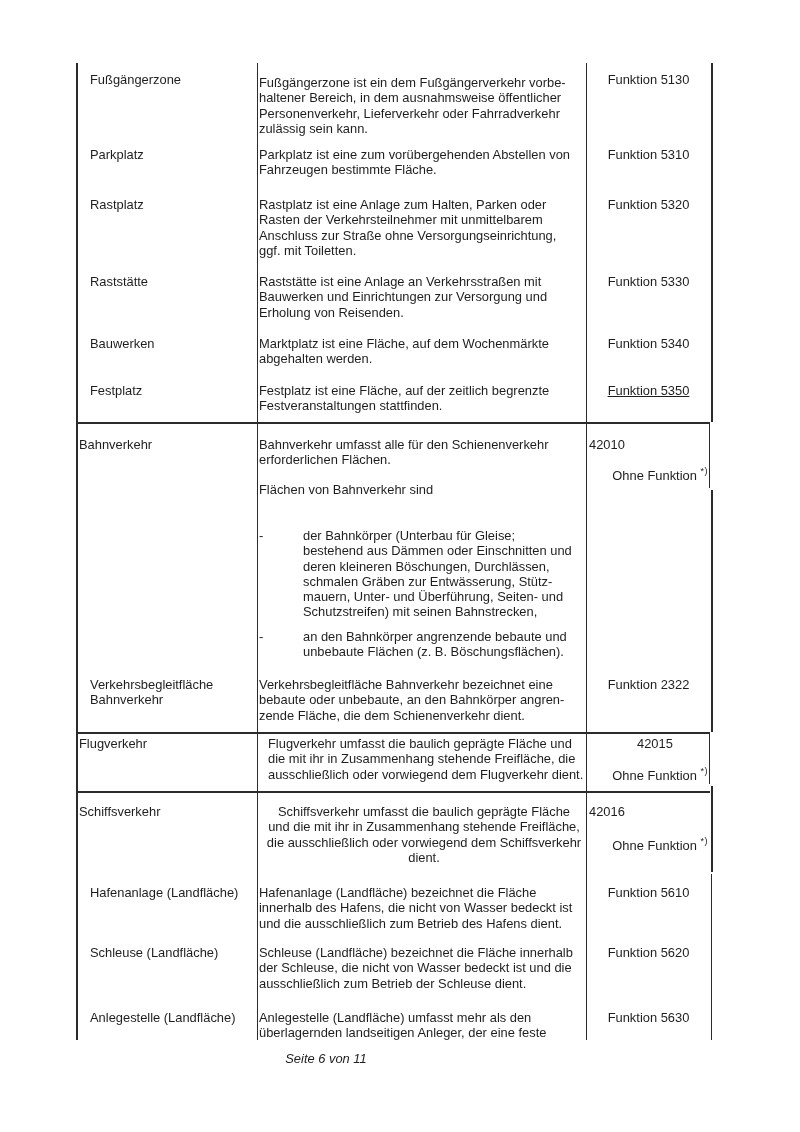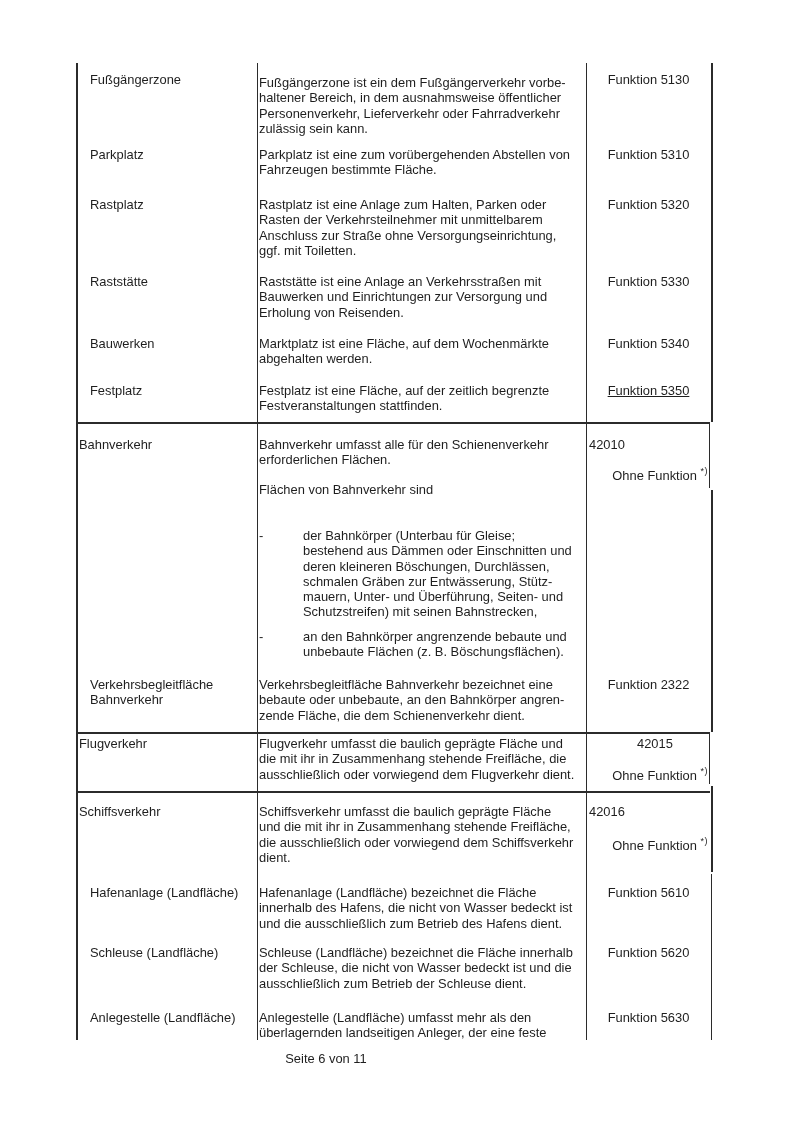--- a/index.html
+++ b/index.html
@@ -16,21 +16,21 @@
   .term{left:90px;width:165px;}
   .term-head{left:79px;width:176px;}
   .desc{left:259px;width:330px;}
   .func{left:586px;width:125px;text-align:center;}
   .code{left:589px;width:120px;text-align:left;}
   .ohne{left:586px;width:122px;text-align:right;}
   .ohne sup{font-size:9px;line-height:9px;vertical-align:6px;letter-spacing:0.5px;}
   .bullet{position:absolute;left:259px;width:330px;}
   .bullet .marker{position:absolute;left:0;top:0;}
   .bullet .btext{display:block;padding-left:44px;white-space:pre;}
-  .footer{position:absolute;left:0;top:1051px;width:652px;text-align:center;font-size:12.9px;}
+  .footer{position:absolute;left:0;top:1051px;width:652px;text-align:center;font-size:12.9px;font-style:italic;}
 </style>
 </head>
 <body>
 
 <div class="line vline" style="left:76px;top:63px;height:977px;"></div>
 <div class="line vline" style="left:256.5px;top:63px;height:977px;"></div>
 <div class="line vline" style="left:585.5px;top:63px;height:977px;"></div>
 <div class="line vline" style="left:711px;top:63px;height:359px;"></div>
 <div class="line vline" style="left:708.5px;top:422px;height:66px;"></div>
 <div class="line vline" style="left:711px;top:490px;height:242px;"></div>
@@ -100,28 +100,28 @@
 </div>
 
 <div class="cell term" style="top:677px;">Verkehrsbegleitfläche
 Bahnverkehr</div>
 <div class="cell desc" style="top:677px;">Verkehrsbegleitfläche Bahnverkehr bezeichnet eine
 bebaute oder unbebaute, an den Bahnkörper angren-
 zende Fläche, die dem Schienenverkehr dient.</div>
 <div class="cell func" style="top:677px;">Funktion 2322</div>
 
 <div class="cell term-head" style="top:736px;">Flugverkehr</div>
-<div class="cell desc" style="top:736px;">Flugverkehr umfasst die baulich geprägte Fläche und
+<div class="cell desc" style="top:736px;padding-left:9px;">Flugverkehr umfasst die baulich geprägte Fläche und
 die mit ihr in Zusammenhang stehende Freifläche, die
 ausschließlich oder vorwiegend dem Flugverkehr dient.</div>
 <div class="cell code" style="top:736px;margin-left:48px;">42015</div>
 <div class="cell ohne" style="top:767px;"><span>Ohne Funktion</span> <sup>*)</sup></div>
 
 <div class="cell term-head" style="top:804px;">Schiffsverkehr</div>
-<div class="cell desc" style="top:804px;">Schiffsverkehr umfasst die baulich geprägte Fläche
+<div class="cell desc" style="top:804px;text-align:center;">Schiffsverkehr umfasst die baulich geprägte Fläche
 und die mit ihr in Zusammenhang stehende Freifläche,
 die ausschließlich oder vorwiegend dem Schiffsverkehr
 dient.</div>
 <div class="cell code" style="top:804px;">42016</div>
 <div class="cell ohne" style="top:837px;"><span>Ohne Funktion</span> <sup>*)</sup></div>
 
 <div class="cell term" style="top:885px;">Hafenanlage (Landfläche)</div>
 <div class="cell desc" style="top:885px;">Hafenanlage (Landfläche) bezeichnet die Fläche
 innerhalb des Hafens, die nicht von Wasser bedeckt ist
 und die ausschließlich zum Betrieb des Hafens dient.</div>

